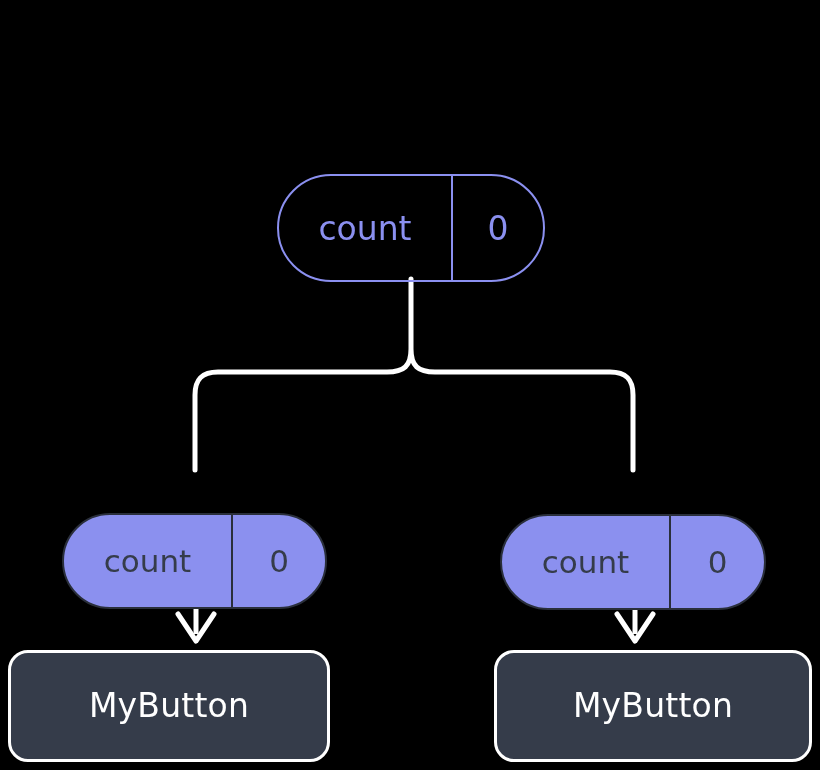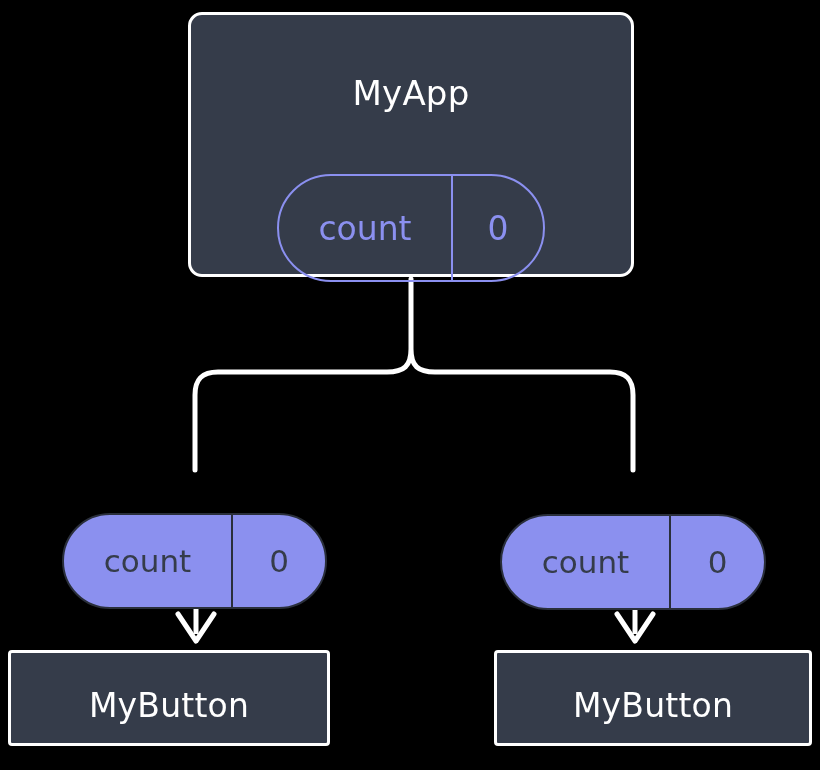--- a/index.html
+++ b/index.html
@@ -53,23 +53,23 @@
     top: 12px;
     width: 446px;
     height: 265px;
   }
   #app-box .node-title {
     top: 58px;
     font-size: 34px;
   }
 
   .button-box {
-    height: 96px;
+    height: 112px;
     top: 650px;
-    border-radius: 4px;
+    border-radius: 20px;
   }
   .button-box .node-title {
     top: 33px;
     font-size: 33px;
   }
   #button-box-left  { left: 8px;   width: 322px; }
   #button-box-right { left: 494px; width: 318px; }
 
   
   .pill {
@@ -155,23 +155,20 @@
       <line x1="196" y1="558" x2="196" y2="634" stroke="#ffffff" stroke-width="5" stroke-linecap="butt"></line>
       <path d="M 178 614 L 196 641 L 214 614" fill="none" stroke="#ffffff" stroke-width="5" stroke-linecap="round" stroke-linejoin="round"></path>
     </g>
 
     <g>
       <line x1="635" y1="558" x2="635" y2="634" stroke="#ffffff" stroke-width="5" stroke-linecap="butt"></line>
       <path d="M 617 614 L 635 641 L 653 614" fill="none" stroke="#ffffff" stroke-width="5" stroke-linecap="round" stroke-linejoin="round"></path>
     </g>
   </svg>
 
-  <div id="app-box" class="node-box">
-    <div class="node-title">MyApp</div>
-  </div>
 
   <div id="pill-app" class="pill">
     <div class="pill-key">count</div>
     <div class="pill-val">0</div>
   </div>
 
   <div id="pill-left" class="pill pill-filled">
     <div class="pill-key">count</div>
     <div class="pill-val">0</div>
   </div>

